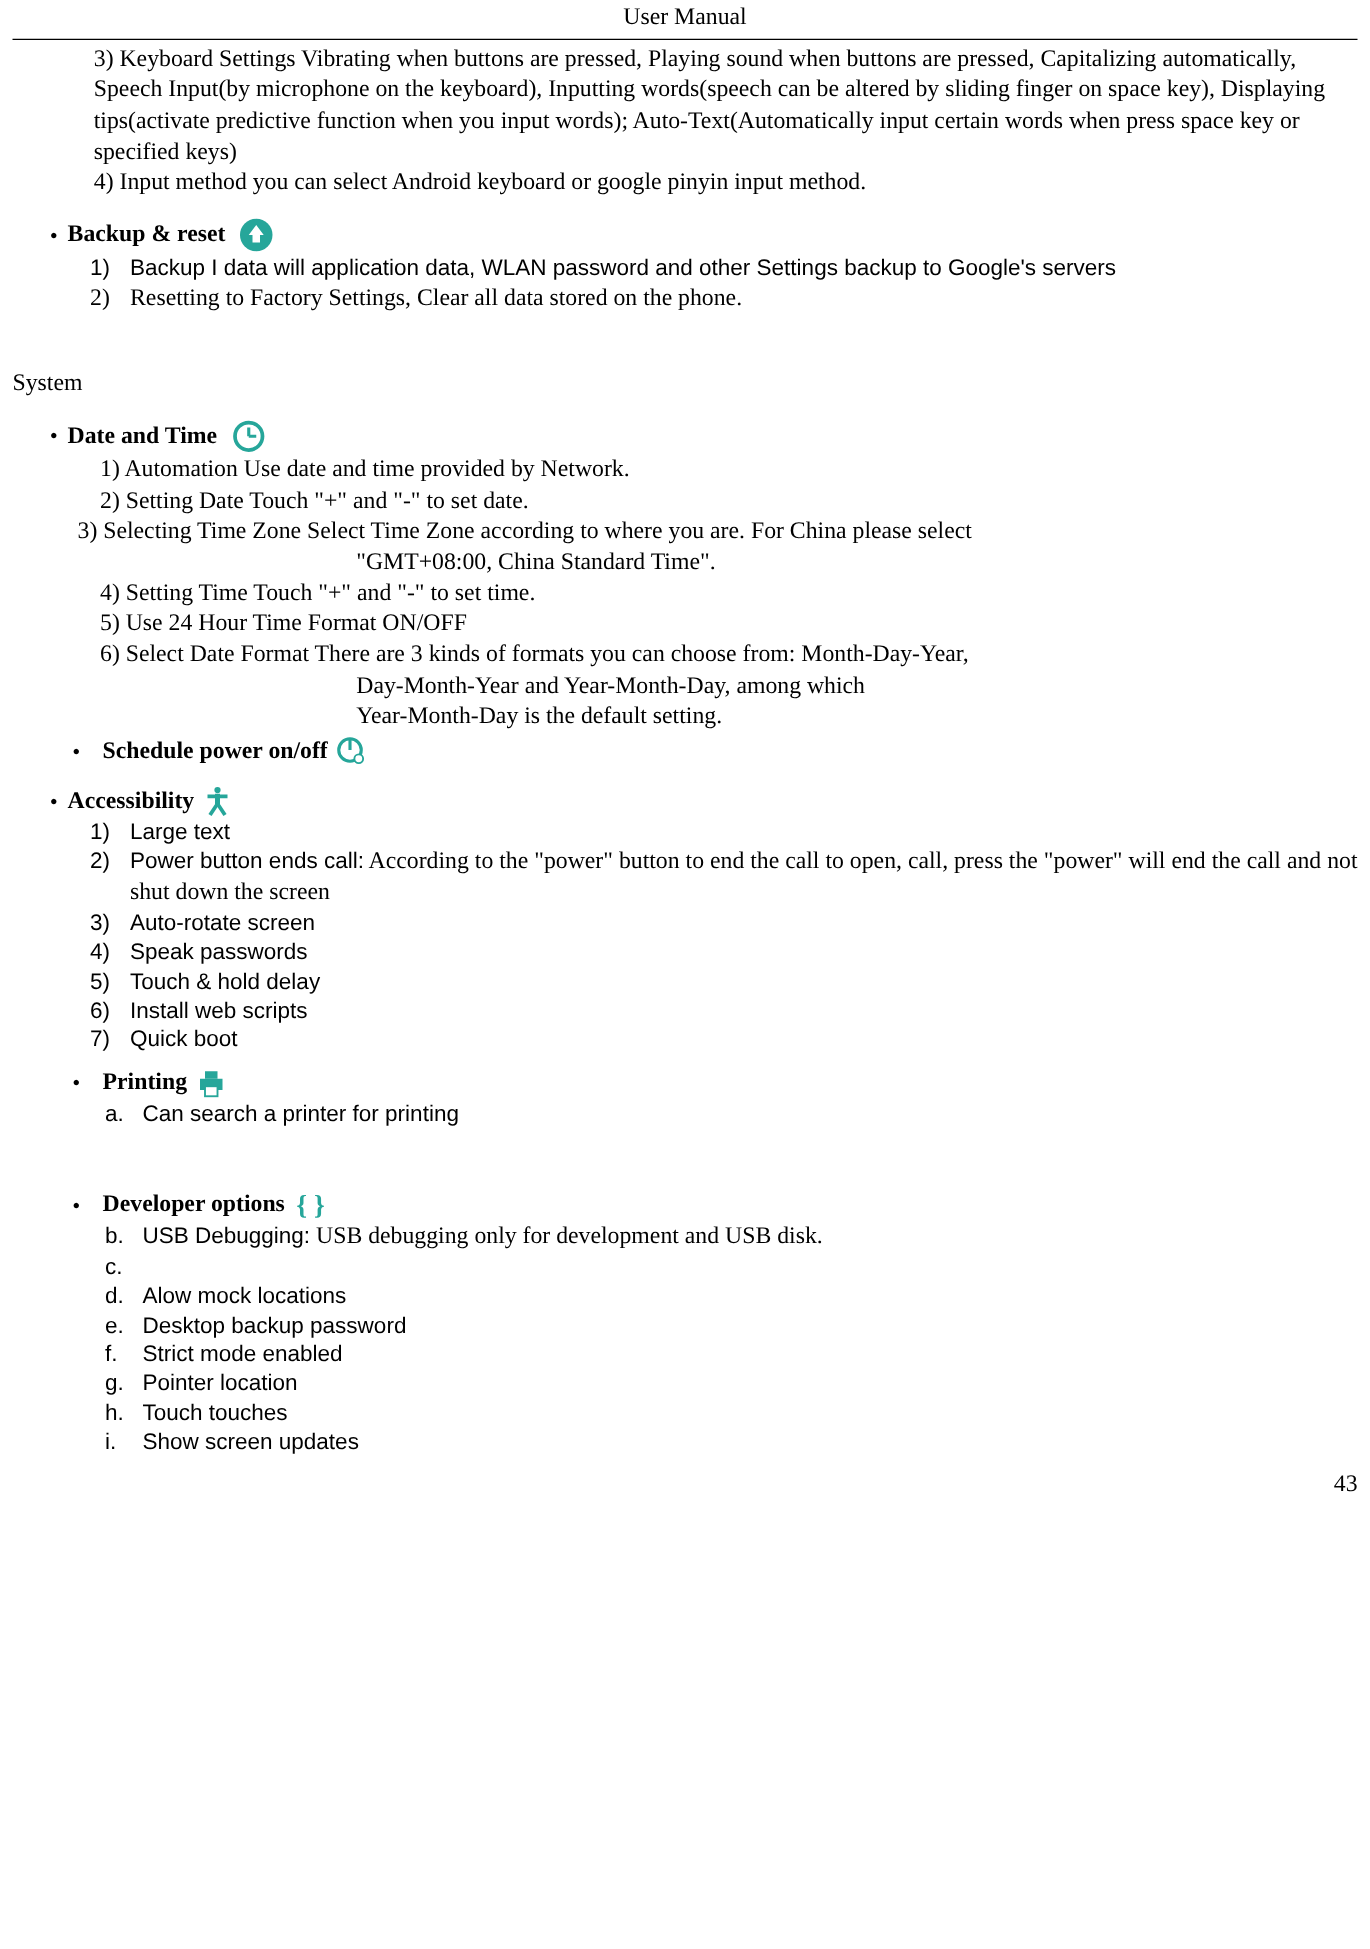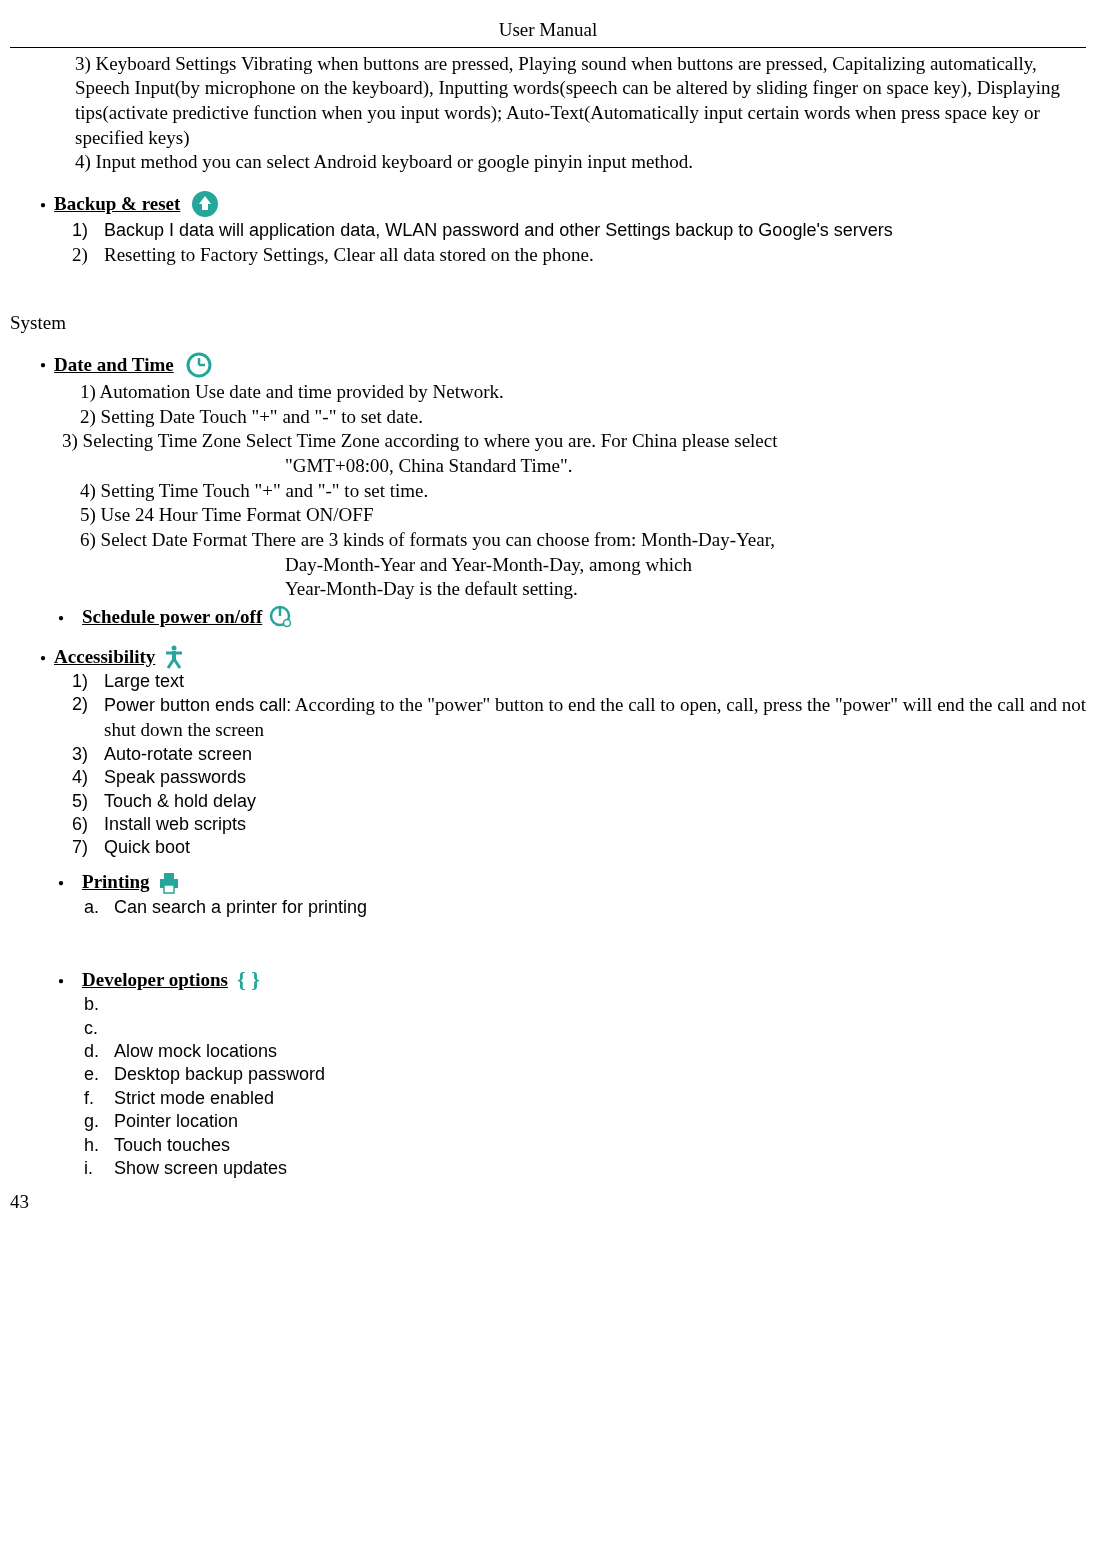--- a/index.html
+++ b/index.html
@@ -6,21 +6,21 @@
       font-family: "Times New Roman", serif;
       font-size: 19px;
       line-height: 1.3;
       margin: 0;
       padding: 0 10px;
       width: 1076px;
       color: #000;
     }
     .header {
       text-align: center;
-      padding: 18px 0 4px 0;
+      padding: 2px 0 4px 0;
       border-bottom: 1px solid #000;
     }
     .content {
       padding: 4px 0 0 0;
     }
     .indent-1 { margin-left: 65px; }
     .section-heading {
       font-weight: normal;
       margin-top: 44px;
     }
@@ -32,42 +32,42 @@
     .bullet {
       font-size: 10px;
       margin-right: 8px;
       margin-left: 30px;
     }
     .bullet-indent {
       font-size: 10px;
       margin-right: 18px;
       margin-left: 48px;
     }
-    .bold { font-weight: bold; text-decoration: underline; }
+    .bold { font-weight: bold; }
     .icon {
       display: inline-block;
       width: 30px;
       height: 30px;
       margin-left: 10px;
       vertical-align: middle;
     }
     .icon-sm {
       display: inline-block;
       width: 26px;
       height: 26px;
       margin-left: 6px;
       vertical-align: middle;
     }
     .numbered-inner-b { margin-left: 62px; display:flex; }
     .numbered-inner-b .num { width: 32px; flex-shrink:0; }
     .letter-inner { margin-left: 74px; display:flex; }
     .letter-inner .num { width: 30px; flex-shrink:0; }
     .justify { text-align: justify; }
     .continue-indent { margin-left: 275px; }
-    .footer { text-align: left; margin-top: 10px; }
+    .footer { text-align: right; margin-top: 10px; }
     .arial { font-family: Arial, sans-serif; font-size: 18px; }
   </style>
 </head>
 <body>
 
 <div class="header">User    Manual</div>
 
 <div class="content">
 
   <div class="indent-1">3) Keyboard Settings         Vibrating when buttons are pressed, Playing sound when buttons are pressed, Capitalizing automatically, Speech Input(by microphone on the keyboard), Inputting words(speech can be altered by sliding finger on space key), Displaying tips(activate predictive function when you input words); Auto-Text(Automatically input certain words when press space key or specified keys)</div>
@@ -189,20 +189,21 @@
     <span class="bullet-indent">●</span>
     <span class="bold">Developer    options</span>
     <span class="icon-sm">
       <svg viewBox="0 0 26 26">
           <text x="3" y="20" font-size="22" font-weight="bold" fill="#26a69a">{ }</text>
         </svg>
     </span>
   </div>
   <div class="letter-inner">
       <span class="num arial">b.</span>
+      <span><span class="arial">USB Debugging:</span><span> USB debugging only for development and USB disk.</span></span>
     </div>
   <div class="letter-inner">
       <span class="num arial">c.</span>
     </div>
   <div class="letter-inner">
       <span class="num arial">d.</span>
       <span class="arial">Alow mock locations</span>
     </div>
   <div class="letter-inner">
       <span class="num arial">e.</span>

